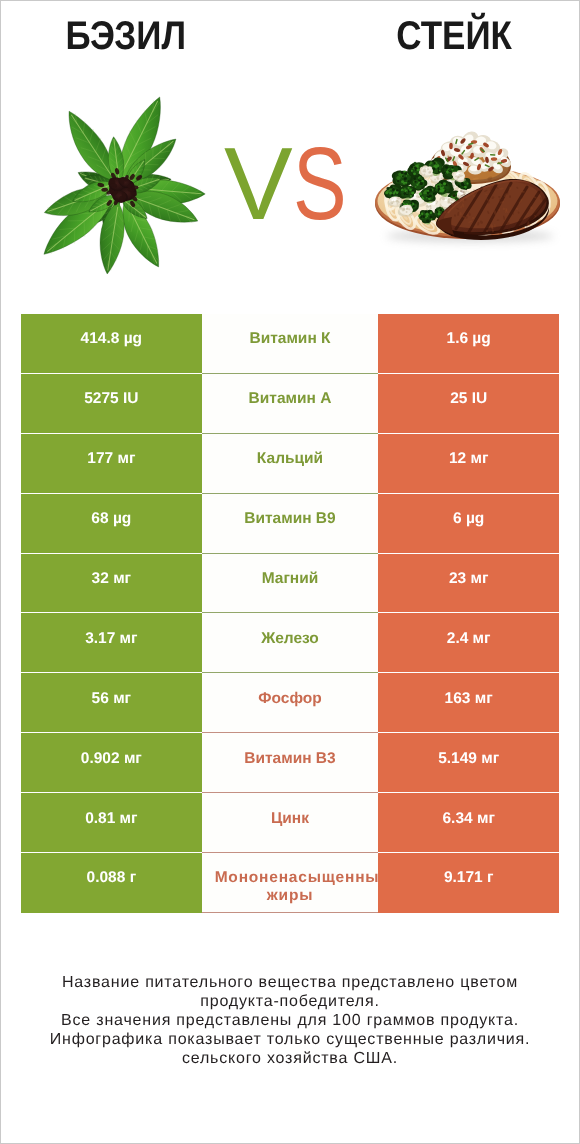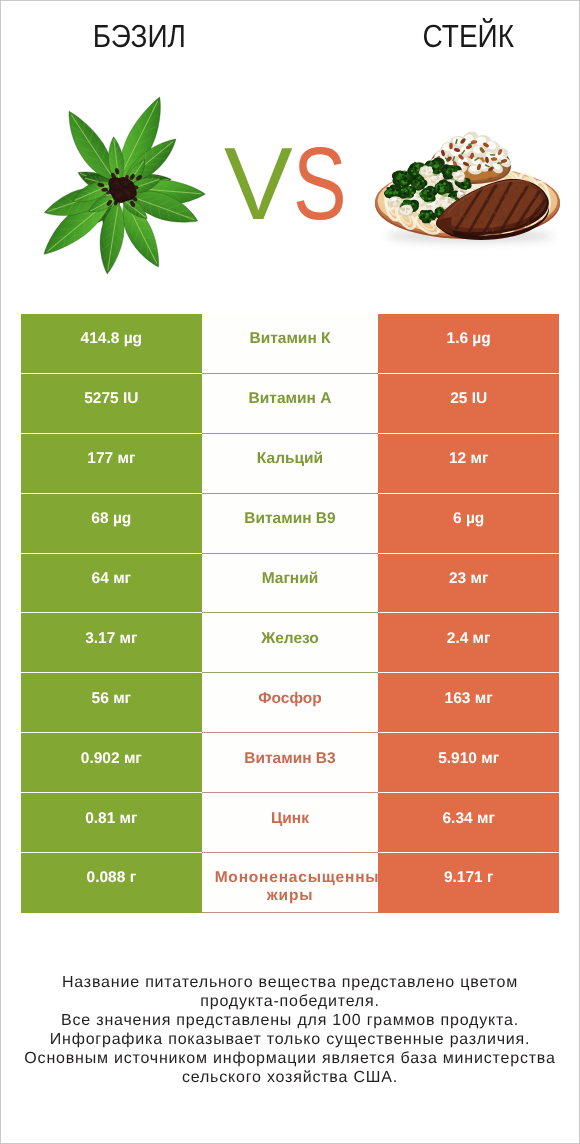--- a/index.html
+++ b/index.html
@@ -1,20 +1,20 @@
 <!DOCTYPE html>
 <html><head>
 <meta charset="utf-8">
 <style>
   html,body{margin:0;padding:0;}
   *{-webkit-font-smoothing:antialiased;text-rendering:geometricPrecision;}
   body{width:580px;height:1144px;background:#ffffff;font-family:"Liberation Sans",sans-serif;overflow:hidden;}
   #page{position:relative;width:578px;height:1142px;border:1px solid #c9c9c9;background:#fff;box-sizing:content-box;}
   .titles{position:absolute;top:0;left:0;width:578px;height:80px;}
-  .title{position:absolute;top:20px;font-size:32px;line-height:30px;font-weight:400;color:#1a1a1a;text-align:center;padding-left:14px;}
+  .title{position:absolute;top:20px;font-size:40px;line-height:30px;font-weight:700;color:#1a1a1a;text-align:center;}
   .title span{display:inline-block;transform:scaleX(0.875);transform-origin:center;}
   #title-left{left:0;width:249px;}
   #title-right{left:329px;width:249px;}
   .hero{position:absolute;top:85px;left:0;width:578px;height:200px;}
   #basil{position:absolute;left:9px;top:-22px;width:200px;height:190px;overflow:visible;}
   #steak{position:absolute;left:370px;top:40px;width:210px;height:120px;overflow:visible;}
   .vs{position:absolute;left:223px;top:46px;font-size:103px;font-weight:400;line-height:103px;white-space:nowrap;}
   .vs span{display:inline-block;transform-origin:left center;}
   .vs .v{color:#7CA42F;transform:scaleX(1.00);}
   .vs .s{color:#E06C48;transform:scaleX(0.78);margin-left:0px;}
@@ -1800,21 +1800,21 @@
           </td>
           <td class="cm">
             <span>Витамин B9</span>
           </td>
           <td class="cr">
             <span>6 µg</span>
           </td>
         </tr>
         <tr class="wl">
           <td class="cl">
-            <span>64 мг</span>
+            <span>32 мг</span>
           </td>
           <td class="cm">
             <span>Магний</span>
           </td>
           <td class="cr">
             <span>23 мг</span>
           </td>
         </tr>
         <tr class="wl">
           <td class="cl">
@@ -1839,21 +1839,21 @@
           </td>
         </tr>
         <tr class="wr">
           <td class="cl">
             <span>0.902 мг</span>
           </td>
           <td class="cm">
             <span>Витамин B3</span>
           </td>
           <td class="cr">
-            <span>5.910 мг</span>
+            <span>5.149 мг</span>
           </td>
         </tr>
         <tr class="wr">
           <td class="cl">
             <span>0.81 мг</span>
           </td>
           <td class="cm">
             <span>Цинк</span>
           </td>
           <td class="cr">
@@ -1871,16 +1871,15 @@
             <span>9.171 г</span>
           </td>
         </tr>
       </tbody>
     </table>
   <div class="footer" id="footer">
       <div>Название питательного вещества представлено цветом</div>
       <div>продукта-победителя.</div>
       <div>Все значения представлены для 100 граммов продукта.</div>
       <div>Инфографика показывает только существенные различия.</div>
-      <div>Основным источником информации является база министерства</div>
       <div>сельского хозяйства США.</div>
     </div>
 </div>
 
 </body></html>

